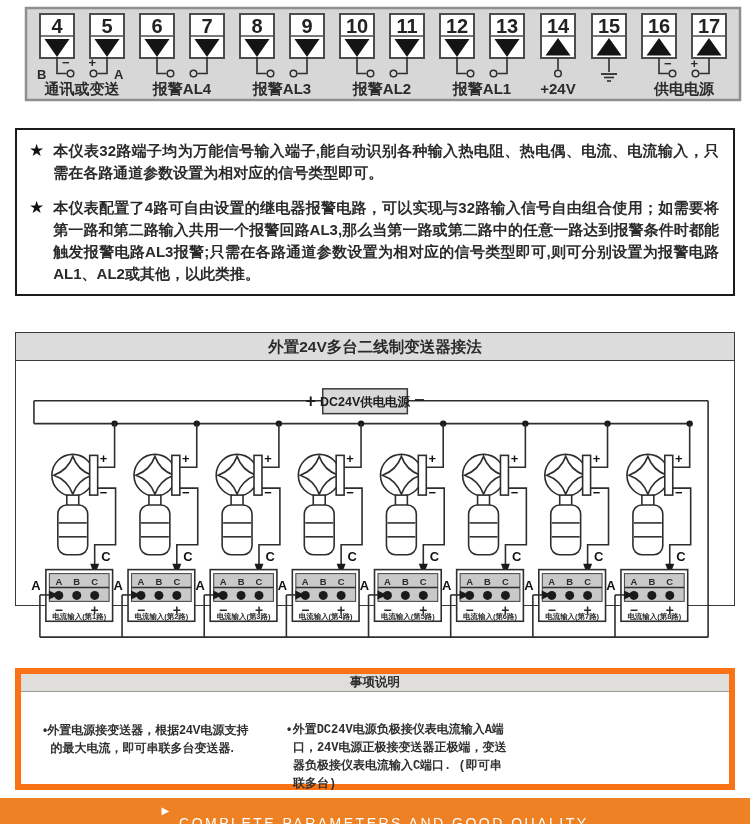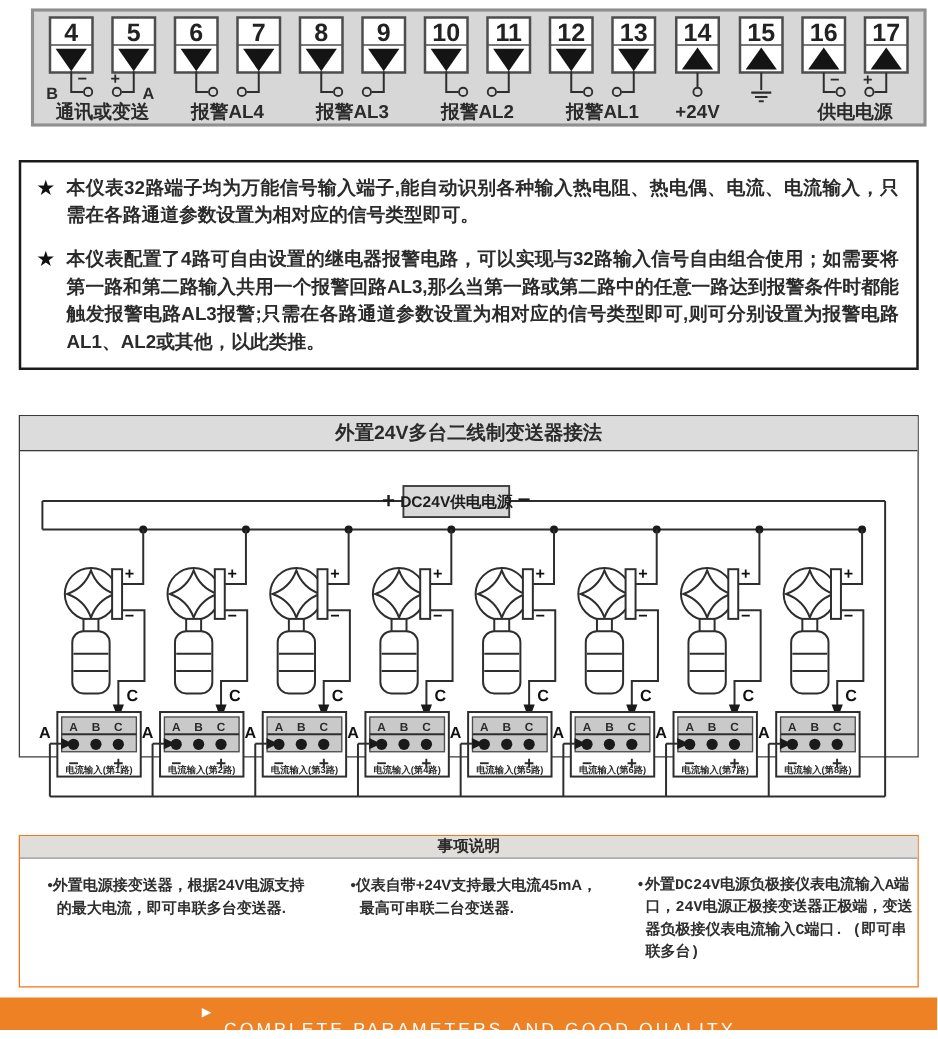--- a/index.html
+++ b/index.html
@@ -39,26 +39,26 @@
   .abc{font-size:9.5px;font-weight:bold;fill:#2b2b2b;text-anchor:middle;}
   .pm{font-size:14px;font-weight:bold;fill:#2b2b2b;text-anchor:middle;}
   .wl{font-size:13px;font-weight:bold;fill:#111;}
   .blk-label{font-size:7.5px;font-weight:bold;fill:#2b2b2b;text-anchor:middle;}
   .psu-rect{fill:#d9d9d9;stroke:#3a3a3a;stroke-width:1.5;}
   .psu-text{font-size:12.5px;font-weight:bold;fill:#1c1c1c;text-anchor:middle;}
   .psu-pm{font-size:18px;font-weight:bold;fill:#1c1c1c;text-anchor:middle;}
 
   
   .notes{position:absolute;left:15px;top:668px;width:720px;height:122px;
-    box-sizing:border-box;border:1px solid #f97316;background:#fff;}
+    box-sizing:border-box;border:6px solid #f97316;background:#fff;}
   .notes-title{height:17px;line-height:17px;text-align:center;background:#e0dedb;
     border-bottom:1px solid #999;font-size:12.5px;font-weight:bold;color:#2b2b2b;}
   .notes-body{display:flex;padding:12px 22px 0 22px;gap:25px;}
   .note{font-size:12px;font-weight:600;color:#2f2f2f;line-height:1.5;
-    text-indent:-0.62em;padding-left:0.62em;}
+    text-indent:-0.62em;padding-left:0.62em;margin-top:17px;}
   .note.c1{flex:0 0 210px;}
   .note.c2{flex:0 0 196px;}
   .note.c3{flex:0 0 216px;font-family:Liberation Mono, monospace;}
 
   
   .banner{position:absolute;left:0;top:798px;width:750px;height:26px;
     display:flex;align-items:center;justify-content:center;gap:10px;}
   .banner .arrow{color:#fff;font-size:10px;line-height:1;}
   .banner .btext{color:#fff;font-size:14px;font-weight:normal;letter-spacing:2.5px;margin-top:24px;}
 </style>
@@ -297,21 +297,20 @@
       <text class="blk-label" x="476" y="259.5">电流输入(第6路)</text>
       <text class="blk-label" x="558.5" y="259.5">电流输入(第7路)</text>
       <text class="blk-label" x="641" y="259.5">电流输入(第8路)</text>
     </svg>
   </div>
 
   <div class="notes">
     <div class="notes-title">事项说明</div>
     <div class="notes-body">
       <div class="note c1"><span>•</span><span>外置电源接变送器，根据24V电源支持的最大电流，即可串联多台变送器.</span></div>
-      <div class="note c2"><span>•</span><span>仪表自带+24V支持最大电流45mA，最高可串联二台变送器.</span></div>
       <div class="note c3"><span>•</span><span>外置DC24V电源负极接仪表电流输入A端口，24V电源正极接变送器正极端，变送器负极接仪表电流输入C端口. (即可串联多台)</span></div>
     </div>
   </div>
 
   <div class="banner" style="background: rgb(239, 129, 37);">
     <span class="arrow">▶</span>
     <span class="btext">COMPLETE PARAMETERS AND GOOD QUALITY</span>
   </div>
 
 </div>

